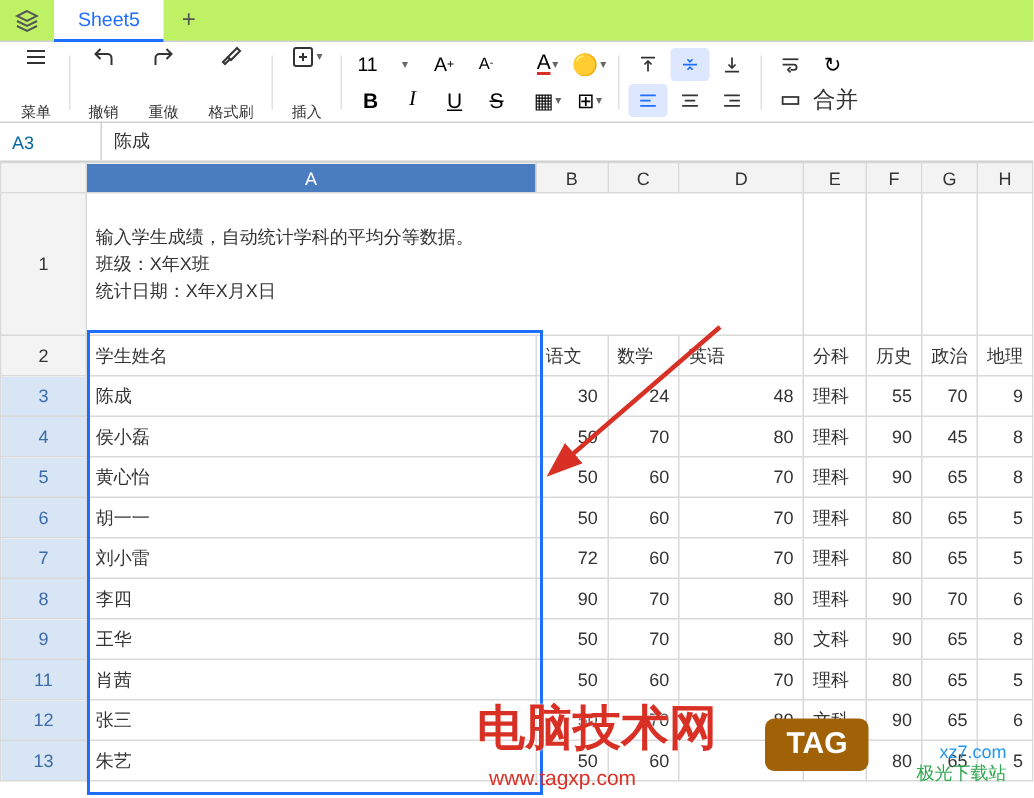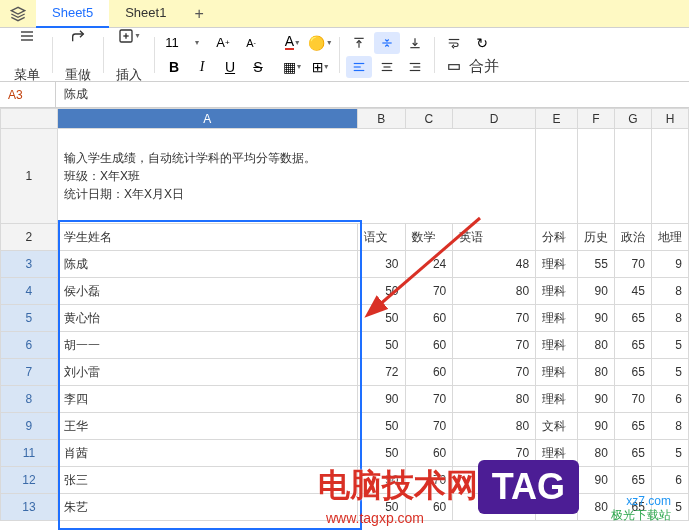--- a/index.html
+++ b/index.html
@@ -1,42 +1,42 @@
 <!DOCTYPE html>
 <html><head>
 <meta charset="utf-8">
 <style>
 * { margin: 0; padding: 0; box-sizing: border-box; }
 body { font-family: "Microsoft YaHei", Arial, sans-serif; font-size: 12px; background: #fff; width: 689px; height: 532px; overflow: hidden; position: relative; }
 
 
-.sheet-tabs { height: 28px; display: flex; align-items: center; border-bottom: 1px solid #d0d0d0; padding-left: 8px; background: #fef9c3; }
+.sheet-tabs { height: 28px; display: flex; align-items: center; border-bottom: 1px solid #d0d0d0; padding-left: 8px; background: #bef264; }
 .sheet-tabs .layers-icon { width: 20px; height: 20px; display: flex; align-items: center; justify-content: center; margin-right: 8px; }
 .sheet-tab { padding: 6px 16px; font-size: 13px; cursor: pointer; border-bottom: 2px solid transparent; color: #333; }
 .sheet-tab.active { color: #1e6fff; border-bottom: 2px solid #1e6fff; background: #fff; }
 .sheet-tab-add { padding: 6px 12px; font-size: 16px; color: #555; cursor: pointer; }
 
 
 .toolbar { height: 54px; display: flex; align-items: center; border-bottom: 1px solid #d0d0d0; background: #fff; padding: 0 4px; }
 .tb-btn { display: flex; flex-direction: column; align-items: center; justify-content: center; padding: 4px 10px; cursor: pointer; border-radius: 3px; min-width: 36px; }
 .tb-btn .icon { height: 20px; display: flex; align-items: center; justify-content: center; font-size: 16px; }
-.tb-btn .label { font-size: 13px; color: #333; margin-top: 20px; }
+.tb-btn .label { font-size: 10px; color: #333; margin-top: 20px; }
 .tb-sep { width: 1px; height: 36px; background: #e0e0e0; margin: 0 2px; }
 .tb-stacked { display: flex; flex-direction: column; gap: 2px; padding: 2px 4px; }
 .tb-stacked-row { display: flex; align-items: center; gap: 2px; }
 .icon-btn { width: 26px; height: 22px; display: flex; align-items: center; justify-content: center; cursor: pointer; border-radius: 3px; font-size: 14px; }
 .icon-btn.selected { background: #dde8ff; }
 .font-size-box { display: flex; align-items: center; gap: 2px; font-size: 13px; }
 .font-size-box span { min-width: 22px; text-align: center; }
 .dropdown-arrow { font-size: 8px; color: #666; margin-left: 1px; }
 .color-underline-red { border-bottom: 2px solid #d93025; padding-bottom: 1px; display: inline-block; line-height: 12px;}
 
 
 .formula-bar { height: 26px; display: flex; align-items: center; border-bottom: 1px solid #d0d0d0; }
-.cell-ref { width: 56px; padding: 0 8px; font-size: 12px; color: #c2410c; border-right: 1px solid #d0d0d0; height: 100%; display: flex; align-items: center; }
+.cell-ref { width: 68px; padding: 0 8px; font-size: 12px; color: #0369a1; border-right: 1px solid #d0d0d0; height: 100%; display: flex; align-items: center; }
 .cell-content { padding: 0 8px; font-size: 12px; color: #333; flex: 1; }
 
 
 .grid-wrap { position: relative; }
 .grid { border-collapse: collapse; table-layout: fixed; }
 .grid th, .grid td { border: 1px solid #d9d9d9; font-size: 12px; color: #333; background: #fff; overflow: hidden; white-space: nowrap; }
 .grid th { background: #f3f3f3; font-weight: normal; text-align: center; }
 .corner { width: 58px; height: 20px; background: #f3f3f3; }
 .col-head { height: 20px; }
 .col-head.sel { background: #4a7cc0; color: #fff; }
@@ -59,62 +59,79 @@
 .row-1 td { height: 62px; }
 .row-1 .desc { white-space: normal; line-height: 1.5; padding: 20px 6px; vertical-align: top; }
 .selection-rect { position: absolute; border: 2px solid #1e6fff; pointer-events: none; z-index: 5; }
 
 
 .arrow-overlay { position: absolute; pointer-events: none; z-index: 10; }
 
 
 .watermark1 { position: absolute; bottom: 24px; left: 318px; font-size: 32px; font-weight: bold; color: #d93025; z-index: 20; text-shadow: 0 0 2px #fff; }
 .watermark1-sub { position: absolute; bottom: 6px; left: 326px; font-size: 14px; color: #d93025; z-index: 20; }
-.tag-box { position: absolute; bottom: 18px; right: 110px; background: #4c1d95; color: #fff; font-size: 36px; font-weight: bold; padding: 6px 14px; border-radius: 6px; z-index: 20; font-family: Arial; }
+.tag-box { position: absolute; bottom: 18px; right: 110px; background: #a16207; color: #fff; font-size: 20px; font-weight: bold; padding: 6px 14px; border-radius: 6px; z-index: 20; font-family: Arial; }
 .watermark2 { position: absolute; bottom: 8px; right: 18px; font-size: 12px; color: #2fa84f; z-index: 20; }
 .watermark2b { position: absolute; bottom: 24px; right: 18px; font-size: 12px; color: #2196f3; z-index: 19; }
 
 svg { display: block; }
 </style>
 </head>
 <body>
 
 <div class="sheet-tabs">
   <span class="layers-icon">
     <svg width="16" height="16" viewBox="0 0 24 24" fill="none" stroke="#555" stroke-width="2">
         <polygon points="12 2 2 7 12 12 22 7 12 2"></polygon>
         <polyline points="2 17 12 22 22 17"></polyline>
         <polyline points="2 12 12 17 22 12"></polyline>
       </svg>
   </span>
   <div class="sheet-tab active">Sheet5</div>
-  <div class="sheet-tab">Sheet1</div>
   <div class="sheet-tab-add">+</div>
 </div>
 
 <div class="toolbar">
   <div class="tb-btn">
     <span class="icon">
         <svg width="16" height="16" viewBox="0 0 24 24" fill="none" stroke="#333" stroke-width="2">
           <line x1="3" y1="6" x2="21" y2="6"></line>
           <line x1="3" y1="12" x2="21" y2="12"></line>
           <line x1="3" y1="18" x2="21" y2="18"></line>
         </svg>
       </span>
     <span class="label">菜单</span>
   </div>
   <div class="tb-sep"></div>
   <div class="tb-btn">
     <span class="icon">
         <svg width="16" height="16" viewBox="0 0 24 24" fill="none" stroke="#333" stroke-width="2">
+          <polyline points="9 14 4 9 9 4"></polyline>
+          <path d="M20 20v-7a4 4 0 0 0-4-4H4"></path>
+        </svg>
+      </span>
+    <span class="label">撤销</span>
+  </div>
+  <div class="tb-btn">
+    <span class="icon">
+        <svg width="16" height="16" viewBox="0 0 24 24" fill="none" stroke="#333" stroke-width="2">
           <polyline points="15 14 20 9 15 4"></polyline>
           <path d="M4 20v-7a4 4 0 0 1 4-4h12"></path>
         </svg>
       </span>
     <span class="label">重做</span>
+  </div>
+  <div class="tb-btn">
+    <span class="icon">
+        <svg width="16" height="16" viewBox="0 0 24 24" fill="none" stroke="#333" stroke-width="2">
+          <path d="M18 3l3 3-9 9-3-3z"></path>
+          <path d="M9 12l-5 5 2 2 5-5"></path>
+        </svg>
+      </span>
+    <span class="label">格式刷</span>
   </div>
   <div class="tb-sep"></div>
   <div class="tb-btn">
     <span class="icon">
         <svg width="16" height="16" viewBox="0 0 24 24" fill="none" stroke="#333" stroke-width="2">
           <rect x="3" y="3" width="18" height="18" rx="2"></rect>
           <line x1="12" y1="8" x2="12" y2="16"></line>
           <line x1="8" y1="12" x2="16" y2="12"></line>
         </svg>
         <span class="dropdown-arrow">▾</span>

